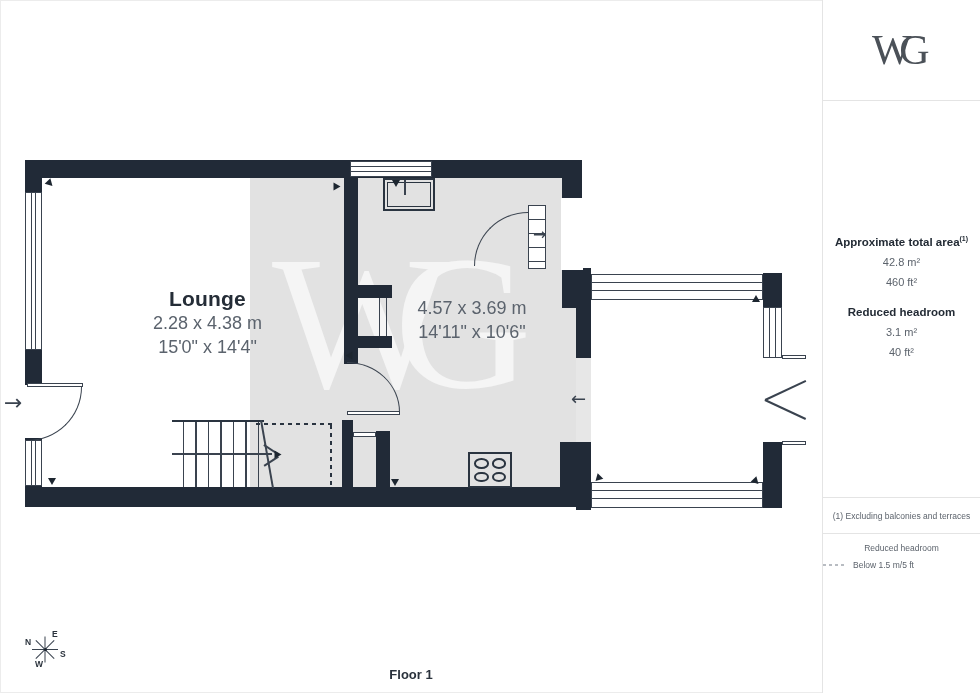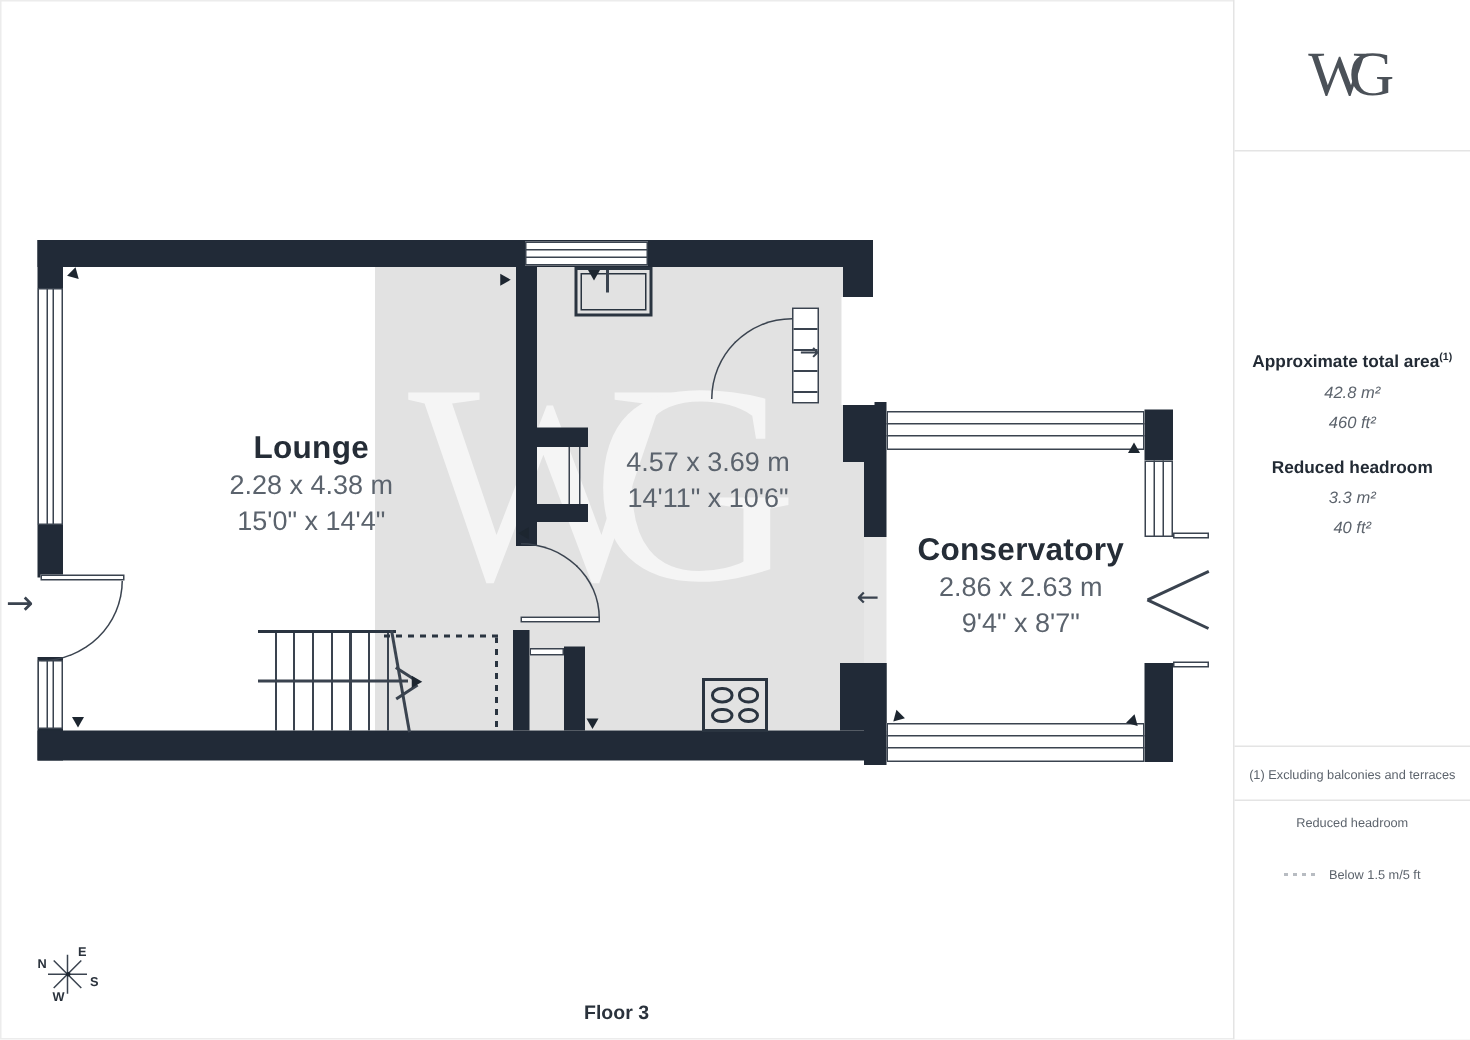--- a/index.html
+++ b/index.html
@@ -50,26 +50,26 @@
   .cdot{position:absolute;left:24.5px;top:18.5px;width:3px;height:3px;border-radius:50%;background:#1d2630;}
   .cletter{position:absolute;font-size:8.5px;font-weight:700;color:#2a323c;}
   
   .sidebar{position:absolute;left:822px;top:0;width:158px;height:693px;border-left:1px solid #e4e4e4;
       box-sizing:border-box;background:#fff;z-index:7;}
   .logo-block{position:absolute;top:0;left:0;right:0;height:100px;border-bottom:1px solid #e4e4e4;
       display:flex;align-items:center;justify-content:center;}
   .logo{font-family:"Liberation Serif",serif;font-size:42px;color:#4b5158;letter-spacing:-0.30em;padding-right:14px;}
   .area-block{position:absolute;top:235px;left:0;right:0;text-align:center;color:#5c636c;font-size:11px;}
   .sb-title{font-weight:700;font-size:11.5px;color:#232b35;}
-  .sb-val{margin-top:8px;font-style:italic;}
+  .sb-val{margin-top:8px;}
   .note-block{position:absolute;top:497px;left:0;right:0;height:36px;border-top:1px solid #e4e4e4;
       display:flex;align-items:center;justify-content:center;font-size:8.5px;color:#5c636c;}
   .legend-block{position:absolute;top:533px;left:0;right:0;height:56px;border-top:1px solid #e4e4e4;
       text-align:center;font-size:8.5px;color:#5c636c;}
-  .legend-row{display:flex;align-items:center;justify-content:center;gap:6px;margin-top:25px;}
+  .legend-row{display:flex;align-items:center;gap:6px;margin-top:7px;}
   .legend-dash{width:24px;height:2px;background:repeating-linear-gradient(90deg,#b8bcc2 0 3px,transparent 3px 6px);}
   .disc-block{position:absolute;top:589px;left:0;right:0;height:95px;border-top:1px solid #e4e4e4;
       border-bottom:1px solid #e4e4e4;text-align:center;font-size:8.5px;color:#5c636c;
       padding:11px 12px 0 12px;line-height:1.5;box-sizing:border-box;}
   .giraffe{margin-top:8px;font-size:11px;color:#3a424c;letter-spacing:.5px;}
   .giraffe b{letter-spacing:0;}
 </style>
 </head>
 <body>
 
@@ -158,54 +158,49 @@
 
   <div class="room-label" style="left:115px;top:287px;width:185px;">
     <div class="room-name">Lounge</div>
     <div class="room-dim">2.28 x 4.38 m</div>
     <div class="room-dim">15'0" x 14'4"</div>
   </div>
   <div class="room-label" style="left:382px;top:296px;width:180px;">
     <div class="room-dim">4.57 x 3.69 m</div>
     <div class="room-dim">14'11" x 10'6"</div>
   </div>
-  <div class="room-label" style="left:588px;top:355px;width:185px;">
-    <div class="room-name">Conservatory</div>
-    <div class="room-dim">2.86 x 2.63 m</div>
-    <div class="room-dim">9'4" x 8'7"</div>
-  </div>
 
   <div class="compass">
     <div class="cray" style="transform:rotate(0deg);"></div>
     <div class="cray" style="transform:rotate(45deg);"></div>
     <div class="cray" style="transform:rotate(90deg);"></div>
     <div class="cray" style="transform:rotate(135deg);"></div>
     <div class="cdot"></div>
     <span class="cletter" style="left:6px;top:8px;">N</span>
     <span class="cletter" style="left:33px;top:0px;">E</span>
     <span class="cletter" style="left:41px;top:20px;">S</span>
     <span class="cletter" style="left:16px;top:30px;">W</span>
   </div>
 
-  <div class="floor-label">Floor 3</div>
+  <div class="floor-label">Floor 1</div>
 </div>
 
 <aside class="sidebar">
   <div class="logo-block">
     <span class="logo">WG</span>
   </div>
 
   <div class="area-block">
     <div class="sb-title">
       <span>Approximate total area</span><sup style="font-size:7px;">(1)</sup>
     </div>
     <div class="sb-val">42.8 m²</div>
     <div class="sb-val">460 ft²</div>
     <div class="sb-title" style="margin-top:18px;">Reduced headroom</div>
-    <div class="sb-val">3.3 m²</div>
+    <div class="sb-val">3.1 m²</div>
     <div class="sb-val">40 ft²</div>
   </div>
 
   <div class="note-block">
     <span>(1) Excluding balconies and terraces</span>
   </div>
 
   <div class="legend-block">
     <div style="margin-top:9px;">Reduced headroom</div>
     <div class="legend-row">

